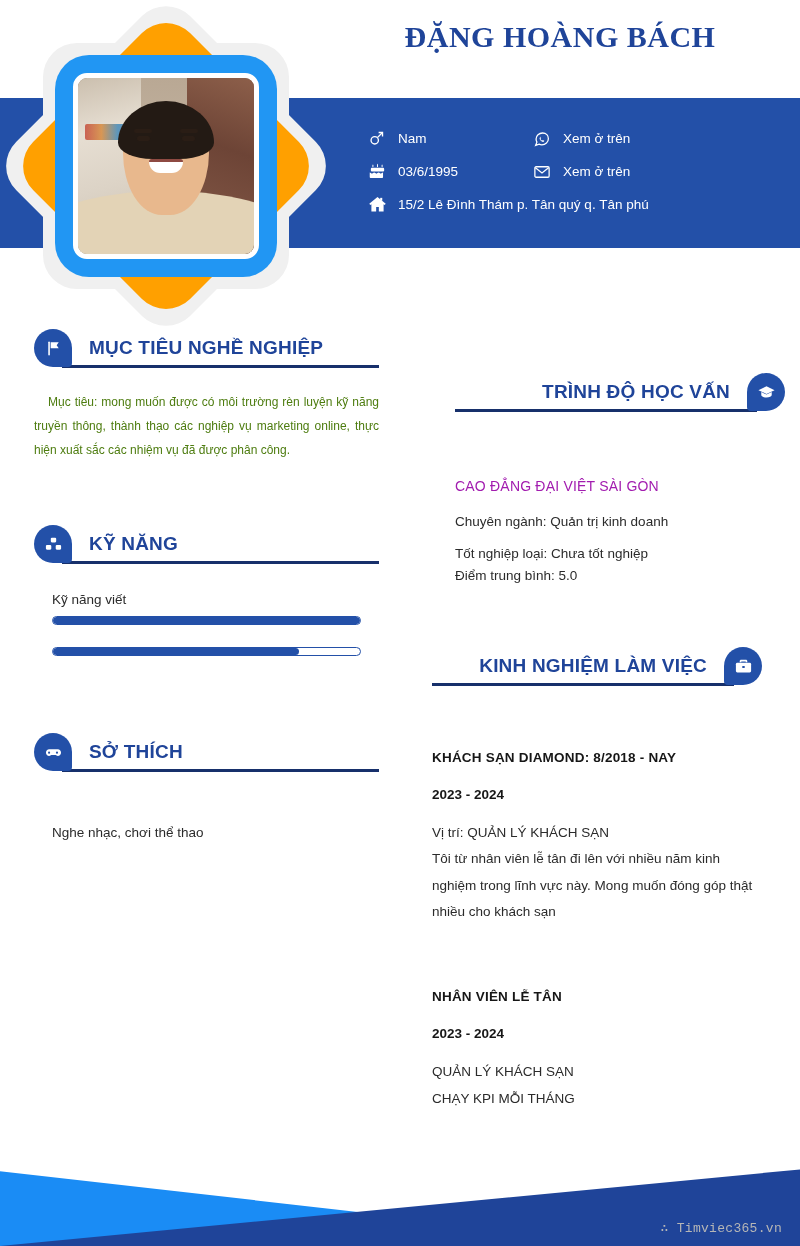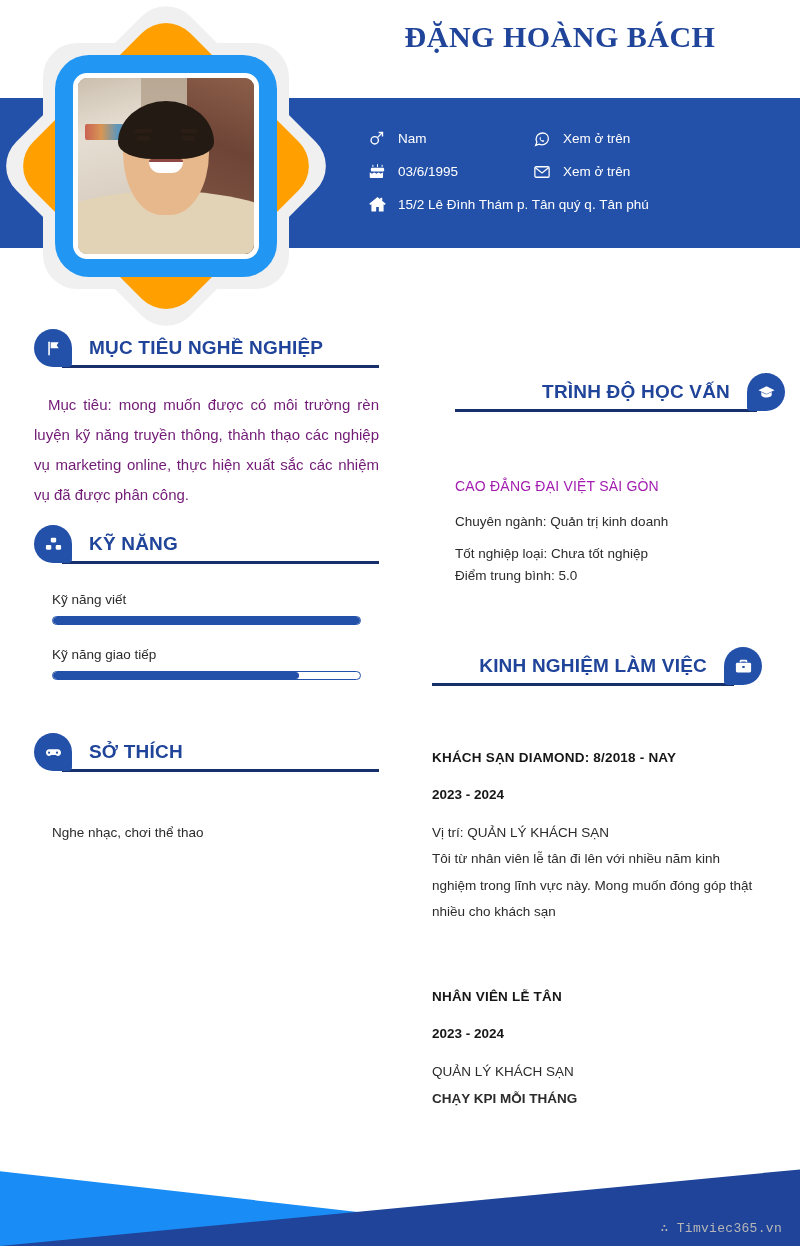--- a/index.html
+++ b/index.html
@@ -231,23 +231,23 @@
     align-items: center;
     justify-content: flex-end;
   }
 
   .sec-body { font-size: 13.5px; line-height: 1.95; color: #2b2b2b; }
 
   
   .objective-text {
     text-align: justify;
     text-indent: 14px;
-    font-size: 15px;
+    font-size: 12px;
     line-height: 2.0;
-    color: #701a75;
+    color: #4d7c0f;
   }
 
   
   .skill-label { font-size: 13.5px; color: #2b2b2b; margin-bottom: 9px; }
   .skill-track {
     height: 9px;
     border-radius: 6px;
     border: 1.5px solid #2350a8;
     background: #ffffff;
     overflow: hidden;
@@ -421,21 +421,20 @@
     </div>
 
     <div style="margin-top:28px; padding-left:18px; padding-right:18px;">
       <div class="skill-item">
         <div class="skill-label">Kỹ năng viết</div>
         <div class="skill-track">
           <div class="skill-fill" id="skill-fill-0" style="width: 100%;"></div>
         </div>
       </div>
       <div class="skill-item">
-        <div class="skill-label">Kỹ năng giao tiếp</div>
         <div class="skill-track">
           <div class="skill-fill" id="skill-fill-1" style="width: 80%;"></div>
         </div>
       </div>
     </div>
   </div>
 
   <div class="sec" style="left:34px; top:732px; width:345px;">
     <div class="sec-head-left">
       <div class="badge tail-br">
@@ -489,21 +488,21 @@
       <div class="job">
         <div class="job-title">KHÁCH SẠN DIAMOND: 8/2018 - NAY</div>
         <div class="job-dates">2023 - 2024</div>
         <div class="job-desc">Vị trí: QUẢN LÝ KHÁCH SẠN</div>
         <div class="job-desc" style="margin-top:0;">Tôi từ nhân viên lễ tân đi lên với nhiều năm kinh nghiệm trong lĩnh vực này. Mong muốn đóng góp thật nhiều cho khách sạn</div>
       </div>
       <div class="job">
         <div class="job-title">NHÂN VIÊN LỄ TÂN</div>
         <div class="job-dates">2023 - 2024</div>
         <div class="job-desc">QUẢN LÝ KHÁCH SẠN</div>
-        <div class="job-desc" style="margin-top:0;font-weight:bold;">CHẠY KPI MỖI THÁNG</div>
+        <div class="job-desc" style="margin-top:0;">CHẠY KPI MỖI THÁNG</div>
       </div>
     </div>
   </div>
 
   <div class="wave-light"></div>
   <div class="wave-dark"></div>
   <div class="watermark">∴ Timviec365.vn</div>
 
 </div>
 

